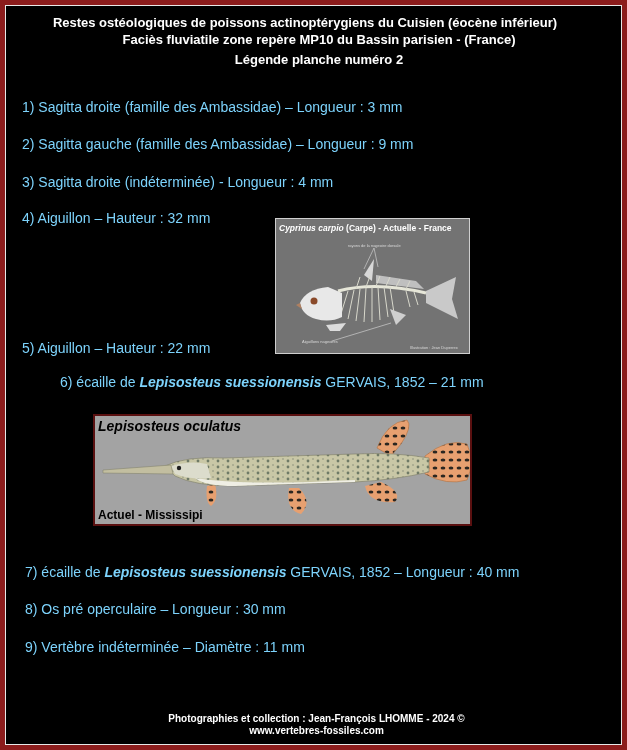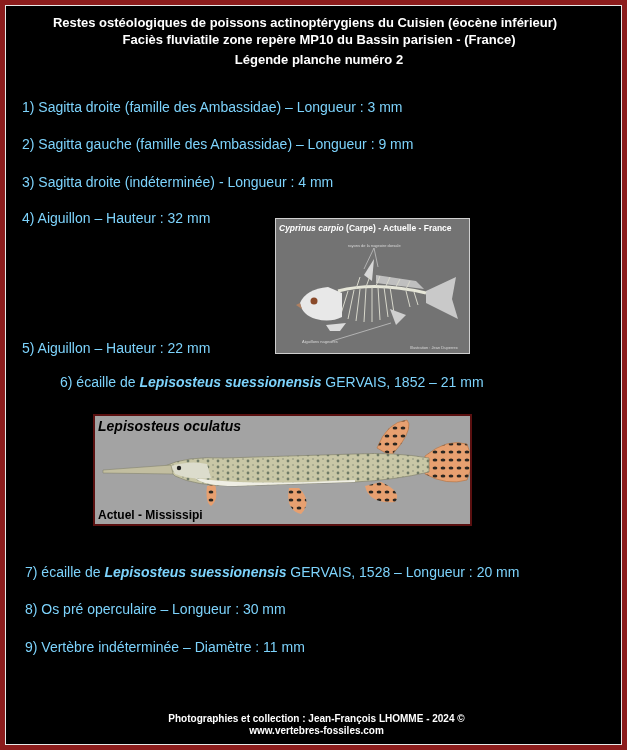--- a/index.html
+++ b/index.html
@@ -167,21 +167,21 @@
 
       <path d="M76 50 Q96 44 112 48 L116 62 Q96 64 80 58 Z" fill="#dcdccc"></path>
       <circle cx="84" cy="52" r="2.2" fill="#1e1e1e"></circle>
 
       <path d="M8 54 L76 49 L78 58 L8 57 Z" fill="#c2bea0" stroke="#7c7c66" stroke-width="0.5"></path>
     </svg>
   </div>
 
   <div class="item" style="left:25px; top:564px;">
     <span>7)</span>
-    <span>écaille de </span><span class="sp">Lepisosteus suessionensis</span><span> GERVAIS, 1528 – Longueur : 20 mm</span>
+    <span>écaille de </span><span class="sp">Lepisosteus suessionensis</span><span> GERVAIS, 1852 – Longueur : 40 mm</span>
   </div>
   <div class="item" style="left:25px; top:601px;">
     <span>8)</span>
     <span>Os pré operculaire – Longueur : 30 mm</span>
   </div>
   <div class="item" style="left:25px; top:639px;">
     <span>9)</span>
     <span>Vertèbre indéterminée – Diamètre : 11 mm</span>
   </div>
 

